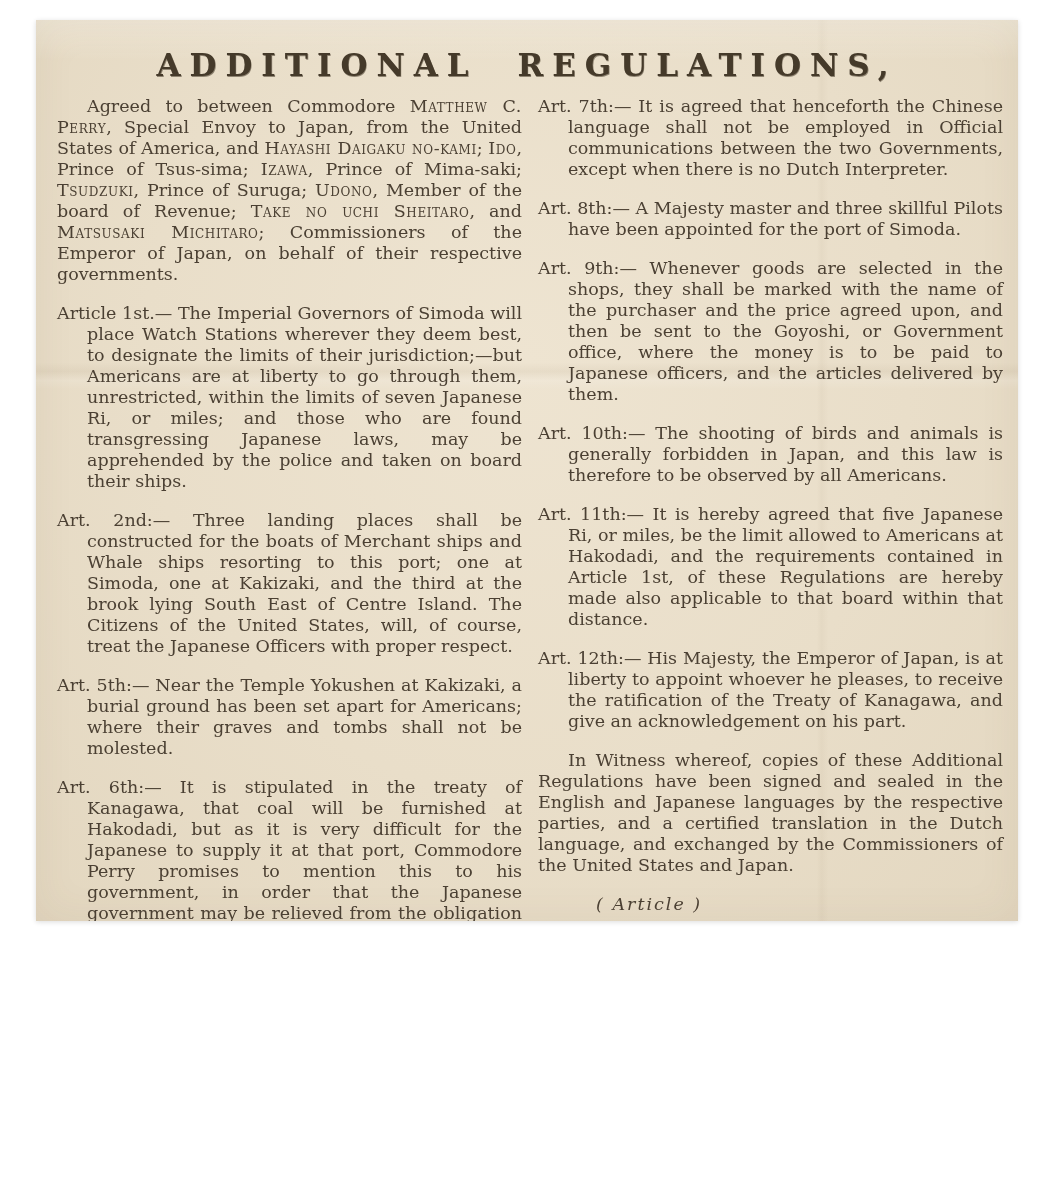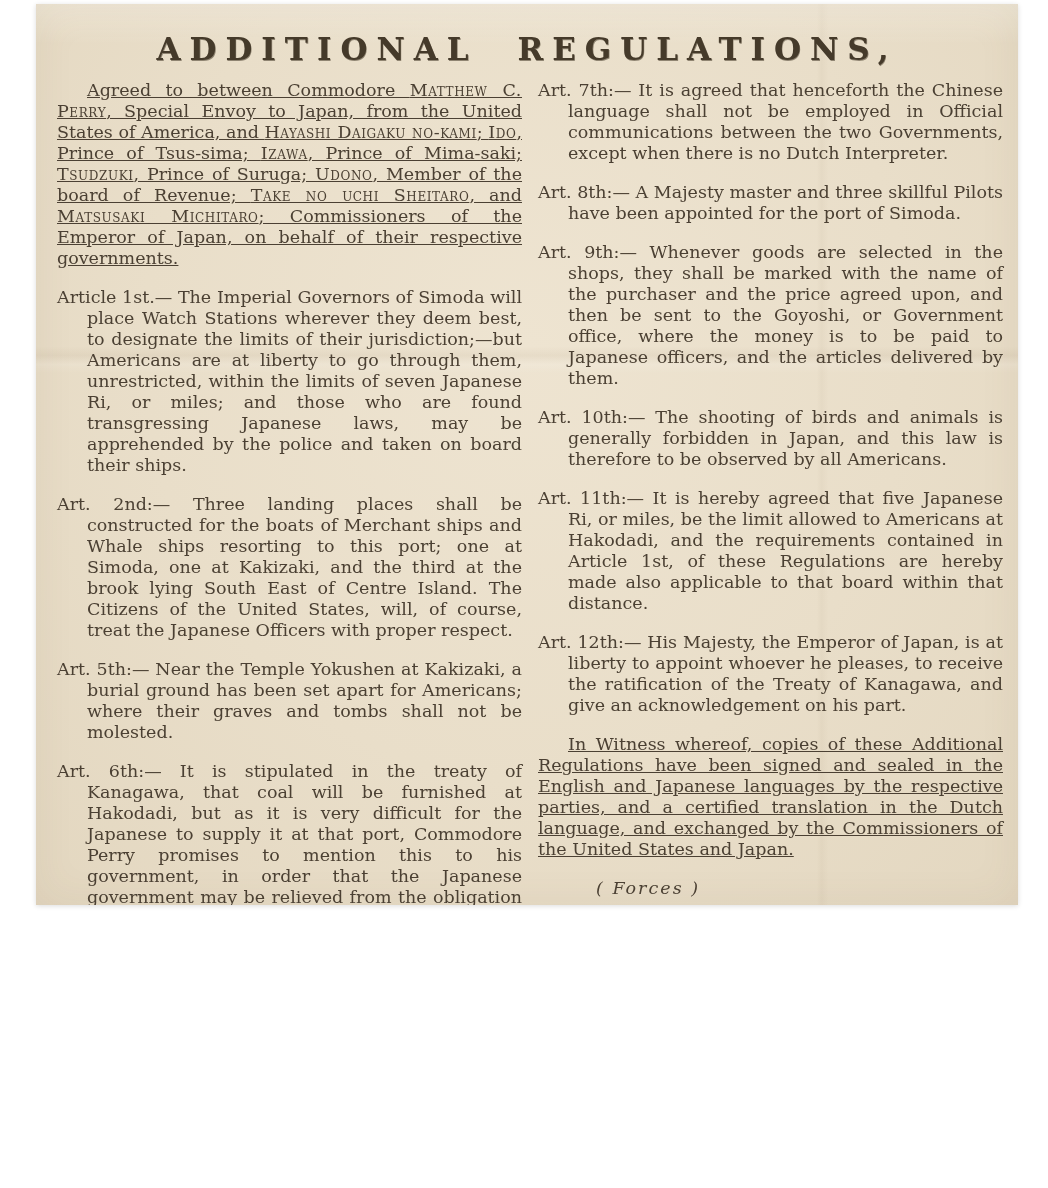--- a/index.html
+++ b/index.html
@@ -7,21 +7,21 @@
     padding: 0;
     background: #ffffff;
     width: 1048px;
     height: 1188px;
     position: relative;
     font-family: "DejaVu Serif", "Liberation Serif", serif;
   }
   .paper {
     position: absolute;
     left: 36px;
-    top: 4px;
+    top: 20px;
     width: 982px;
     height: 901px;
     background:
       linear-gradient(to bottom, rgba(255,252,244,0.35), rgba(255,252,244,0) 40px),
       linear-gradient(to bottom, rgba(0,0,0,0) 38%, rgba(133,110,78,0.07) 39%, rgba(255,255,255,0.12) 40%, rgba(0,0,0,0) 41%),
       linear-gradient(to right, rgba(0,0,0,0) 79.5%, rgba(133,110,78,0.05) 80%, rgba(0,0,0,0) 80.7%),
       radial-gradient(ellipse at 50% 38%, #eee4d1 0%, #e9dec9 55%, #e3d7c0 100%);
     box-shadow: 0 1px 5px rgba(0,0,0,0.14), inset 0 0 40px rgba(120,95,60,0.08);
     color: #4b4033;
     overflow: hidden;
@@ -45,21 +45,21 @@
     display: flex;
     gap: 16px;
   }
   .col {
     width: 465px;
     font-size: 17.5px;
     line-height: 21px;
     text-align: justify;
   }
   .col p { margin: 0 0 18px 0; }
-  .p-indent { text-indent: 30px; text-decoration: underline; }
+  .p-indent { text-indent: 30px; }
   .p-hang { padding-left: 30px; text-indent: -30px; }
   .sc { font-variant: small-caps; letter-spacing: 0.6px; }
   .dateline { margin: 6px 0 20px 30px !important; text-align: left; }
   .signed-label { margin: 0 0 16px 58px !important; font-style: italic; text-align: left; letter-spacing: 2px; }
   .sig-name { margin: 0 0 22px 205px !important; font-variant: small-caps; letter-spacing: 1.5px; text-align: left; font-size: 12px; }
   .sig-title { font-style: italic; text-indent: 30px; margin-bottom: 0 !important; }
 </style>
 </head>
 <body>
 
@@ -77,18 +77,18 @@
 
     <div class="col">
       <p class="p-hang"><span>Art. 7th:— It is agreed that henceforth the Chinese language shall not be employed in Official communications between the two Governments, except when there is no Dutch Interpreter.</span></p>
       <p class="p-hang"><span>Art. 8th:— A Majesty master and three skillful Pilots have been appointed for the port of Simoda.</span></p>
       <p class="p-hang"><span>Art. 9th:— Whenever goods are selected in the shops, they shall be marked with the name of the purchaser and the price agreed upon, and then be sent to the Goyoshi, or Government office, where the money is to be paid to Japanese officers, and the articles delivered by them.</span></p>
       <p class="p-hang"><span>Art. 10th:— The shooting of birds and animals is generally forbidden in Japan, and this law is therefore to be observed by all Americans.</span></p>
       <p class="p-hang"><span>Art. 11th:— It is hereby agreed that five Japanese Ri, or miles, be the limit allowed to Americans at Hakodadi, and the requirements contained in Article 1st, of these Regulations are hereby made also applicable to that board within that distance.</span></p>
       <p class="p-hang"><span>Art. 12th:— His Majesty, the Emperor of Japan, is at liberty to appoint whoever he pleases, to receive the ratification of the Treaty of Kanagawa, and give an acknowledgement on his part.</span></p>
       <p class="p-indent"><span>In Witness whereof, copies of these Additional Regulations have been signed and sealed in the English and Japanese languages by the respective parties, and a certified translation in the Dutch language, and exchanged by the Commissioners of the United States and Japan.</span></p>
 
-      <p class="signed-label">( Forces )</p>
+      <p class="signed-label">( Article )</p>
       <p class="sig-name">M. C. Perry,</p>
       <p class="sig-title">Commander-in-chief of the U. S. Naval Forces in the East India, China, and Japan seas; and Special Envoy to Japan.</p>
     </div>
   </div>
 </div>
 
 </body></html>

